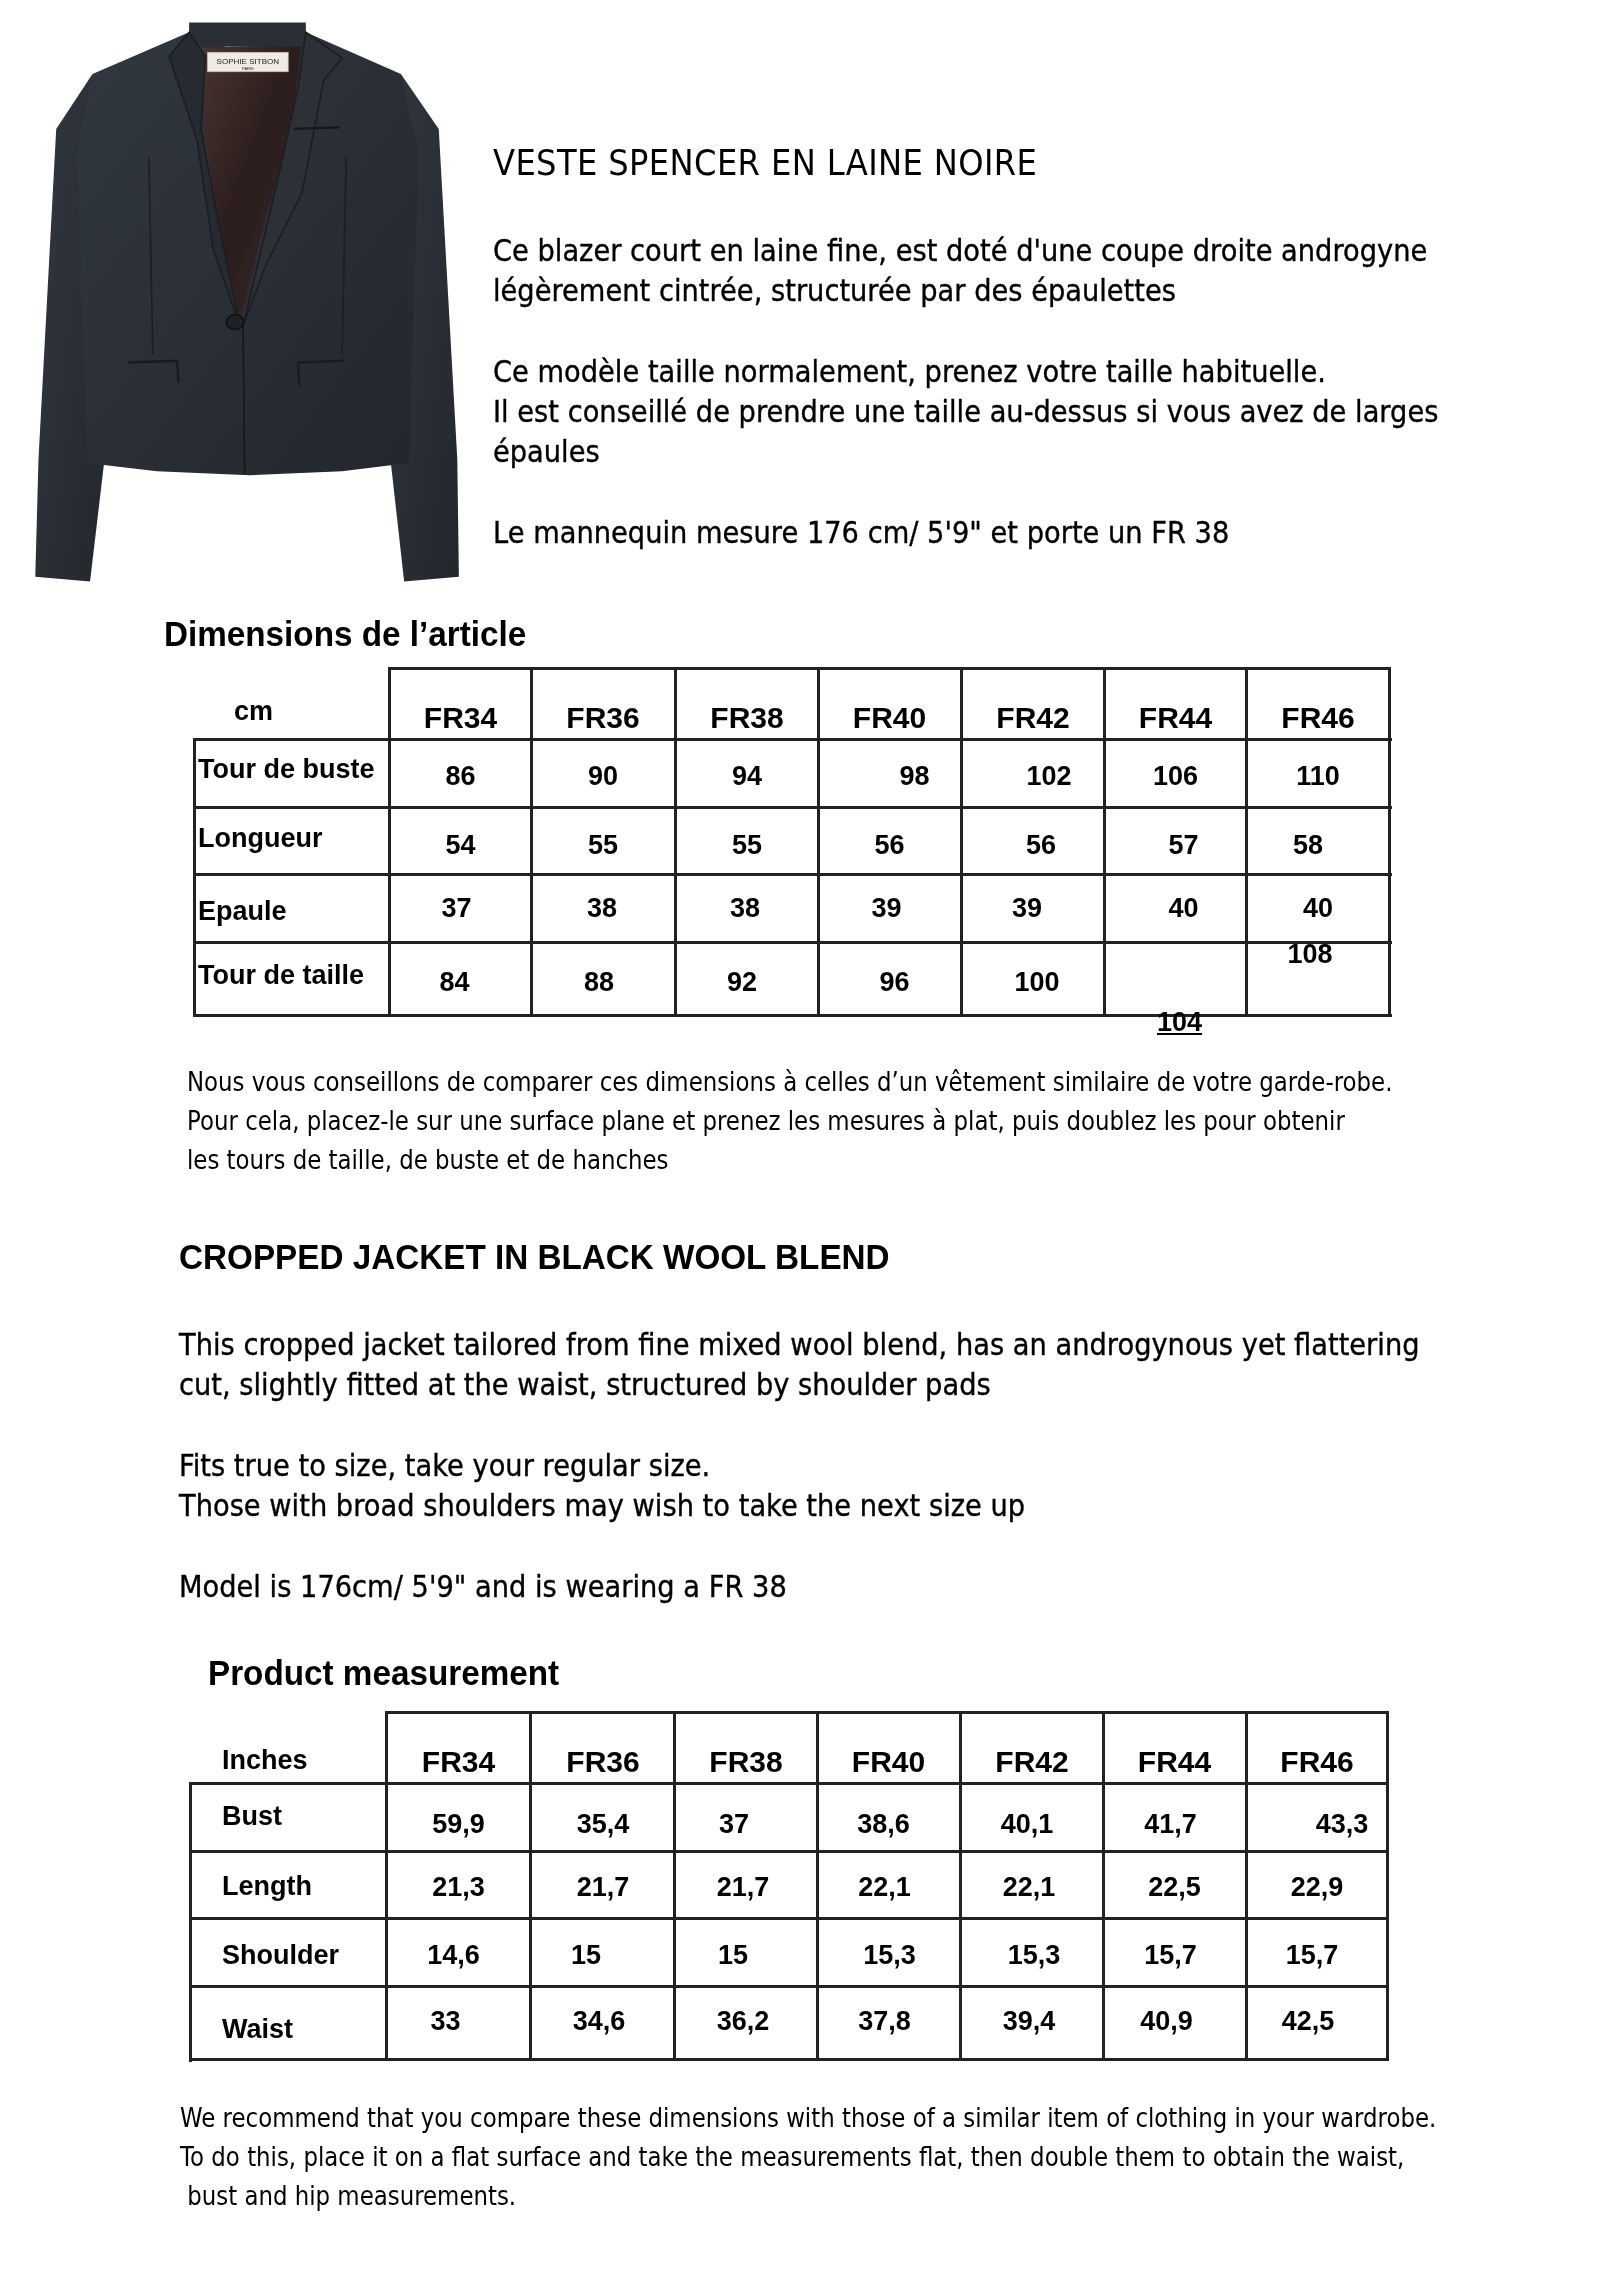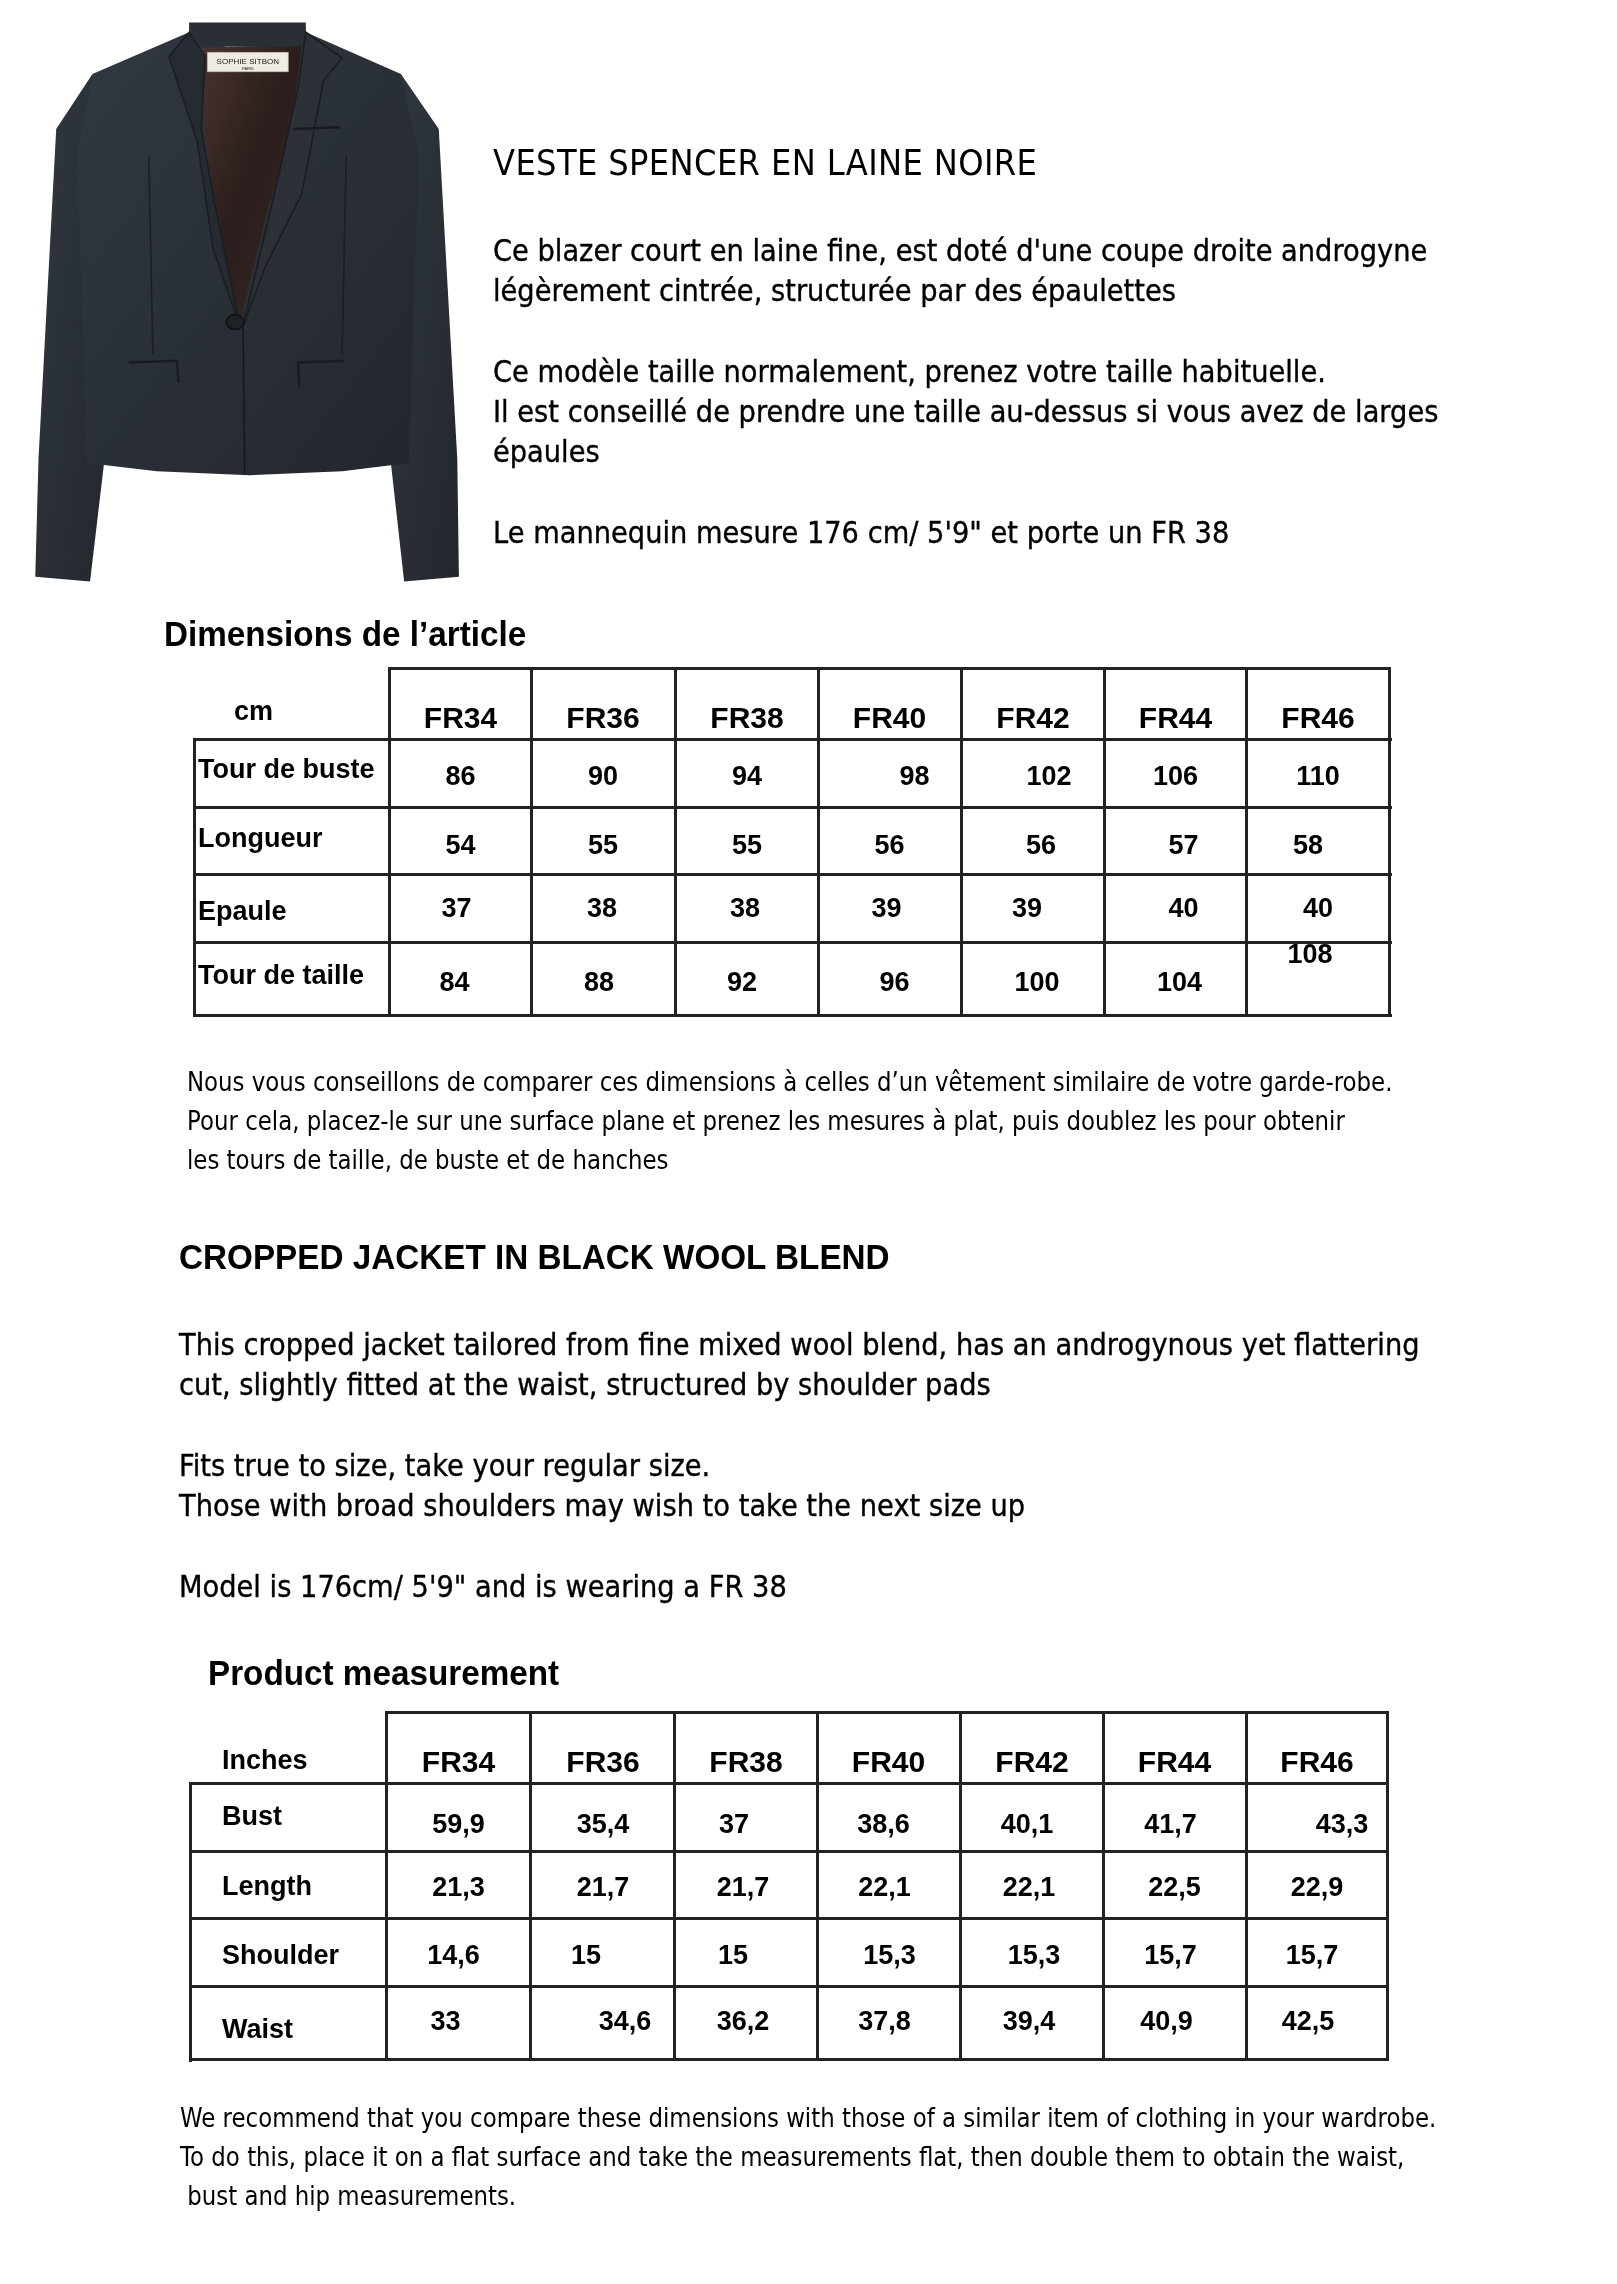--- a/index.html
+++ b/index.html
@@ -219,21 +219,21 @@
   <div class="cell" style="left:957px; top:893px; width:140px;">39</div>
   <div class="cell" style="left:1114px; top:893px; width:139px;">40</div>
   <div class="cell" style="left:1248px; top:893px; width:140px;">40</div>
 
   <div class="rowlabel" style="left:198px; top:960px;">Tour de taille</div>
   <div class="cell" style="left:385px; top:967px; width:139px;">84</div>
   <div class="cell" style="left:529px; top:967px; width:140px;">88</div>
   <div class="cell" style="left:672px; top:967px; width:140px;">92</div>
   <div class="cell" style="left:825px; top:967px; width:139px;">96</div>
   <div class="cell" style="left:967px; top:967px; width:140px;">100</div>
-  <div class="cell" style="left:1110px; top:967px; width:139px;">104</div>
+  <div class="cell" style="left:1110px; top:1007px; width:139px;text-decoration:underline;">104</div>
   <div class="cell" style="left:1248px; top:939px; width:124px;">108</div>
 </div>
 
 <div class="abs note" style="left:187px; top:1062px;">
   <div>Nous vous conseillons de comparer ces dimensions à celles d’un vêtement similaire de votre garde-robe.</div>
   <div>Pour cela, placez-le sur une surface plane et prenez les mesures à plat, puis doublez les pour obtenir</div>
   <div>les tours de taille, de buste et de hanches</div>
 </div>
 
 <div class="abs sec-head" style="left:179px; top:1237px;">CROPPED JACKET IN BLACK WOOL BLEND</div>
@@ -303,21 +303,21 @@
   <div class="cell" style="left:383px; top:1940px; width:141px;">14,6</div>
   <div class="cell" style="left:516px; top:1940px; width:140px;">15</div>
   <div class="cell" style="left:663px; top:1940px; width:140px;">15</div>
   <div class="cell" style="left:820px; top:1940px; width:139px;">15,3</div>
   <div class="cell" style="left:964px; top:1940px; width:140px;">15,3</div>
   <div class="cell" style="left:1101px; top:1940px; width:139px;">15,7</div>
   <div class="cell" style="left:1243px; top:1940px; width:138px;">15,7</div>
 
   <div class="rowlabel" style="left:222px; top:2014px;">Waist</div>
   <div class="cell" style="left:375px; top:2006px; width:141px;">33</div>
-  <div class="cell" style="left:533px; top:2006px; width:132px;margin-left:26px;">34,6</div>
+  <div class="cell" style="left:533px; top:2006px; width:132px;">34,6</div>
   <div class="cell" style="left:673px; top:2006px; width:140px;">36,2</div>
   <div class="cell" style="left:815px; top:2006px; width:139px;">37,8</div>
   <div class="cell" style="left:959px; top:2006px; width:140px;">39,4</div>
   <div class="cell" style="left:1097px; top:2006px; width:139px;">40,9</div>
   <div class="cell" style="left:1239px; top:2006px; width:138px;">42,5</div>
 </div>
 
 <div class="abs note" style="left:180px; top:2098px;">
   <div>We recommend that you compare these dimensions with those of a similar item of clothing in your wardrobe.</div>
   <div>To do this, place it on a flat surface and take the measurements flat, then double them to obtain the waist,</div>

